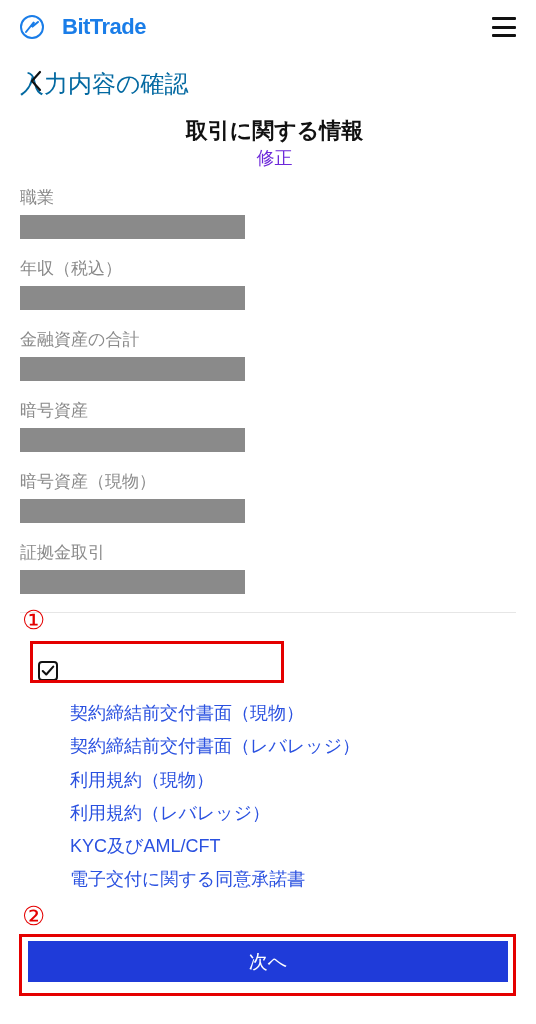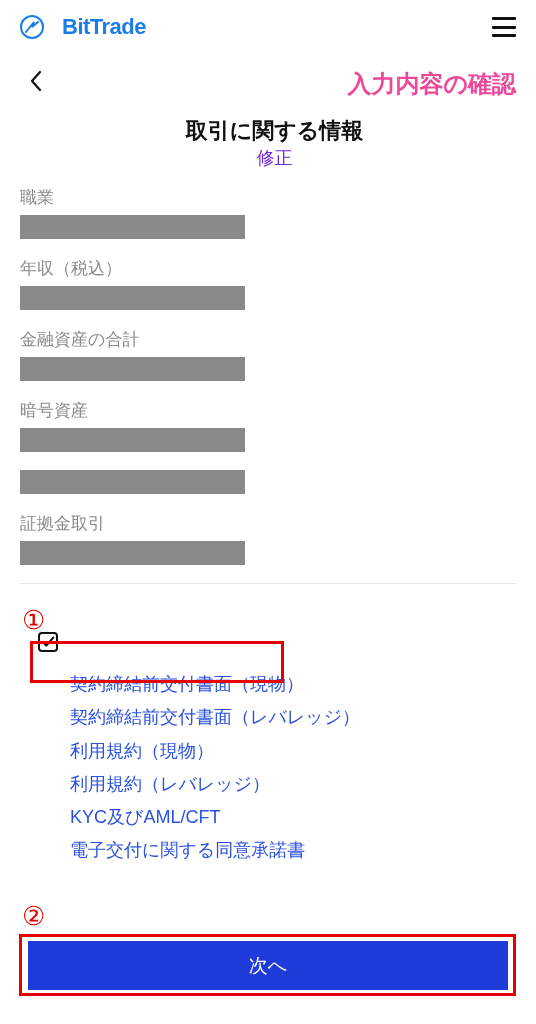--- a/index.html
+++ b/index.html
@@ -55,24 +55,24 @@
     .back {
       font-size: 28px;
       font-weight: 300;
       color: #111;
       cursor: pointer;
       position: absolute;
       left: 28px;
     }
     .page-title {
       flex: 1;
-      text-align: right;
+      text-align: left;
       font-size: 24px;
-      font-weight: 700;
-      color: #ec4899;
+      font-weight: 400;
+      color: #0369a1;
     }
     .section-header {
       display: flex;
       align-items: center;
       justify-content: space-between;
       padding: 6px 20px 8px 33px;
       flex-direction: column;
     }
     .section-title {
       font-size: 22px;
@@ -151,21 +151,21 @@
       color: #2a51e0;
       font-size: 18px;
       line-height: 1.85;
       cursor: pointer;
     }
     .next-btn {
       position: absolute;
       left: 28px;
       top: 941px;
       width: 480px;
-      height: 49px;
+      height: 41px;
       background: #1f3bd9;
       color: #fff;
       border: none;
       font-size: 19px;
       cursor: pointer;
       display: flex;
       align-items: center;
       justify-content: center;
     }
   </style>
@@ -212,20 +212,21 @@
   </div>
   <div class="field">
     <div class="field-label">金融資産の合計</div>
     <div class="field-value"></div>
   </div>
   <div class="field">
     <div class="field-label">暗号資産</div>
     <div class="field-value"></div>
   </div>
   <div class="field">
+    <div class="field-label">暗号資産（現物）</div>
     <div class="field-value"></div>
   </div>
   <div class="field">
     <div class="field-label">証拠金取引</div>
     <div class="field-value"></div>
   </div>
 </div>
 
 <hr class="divider">
 

